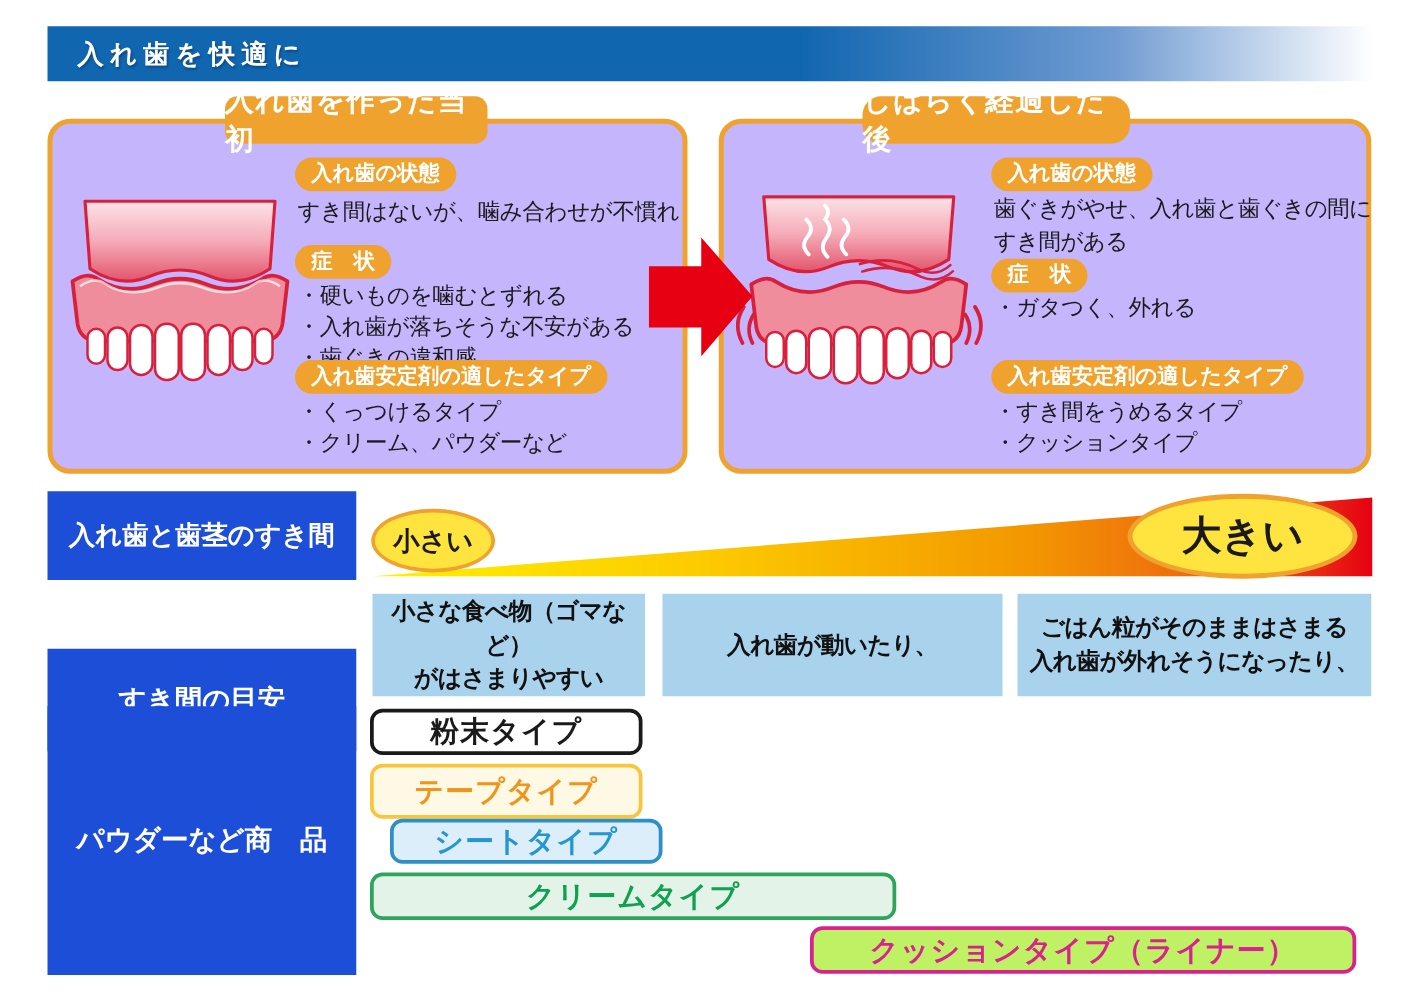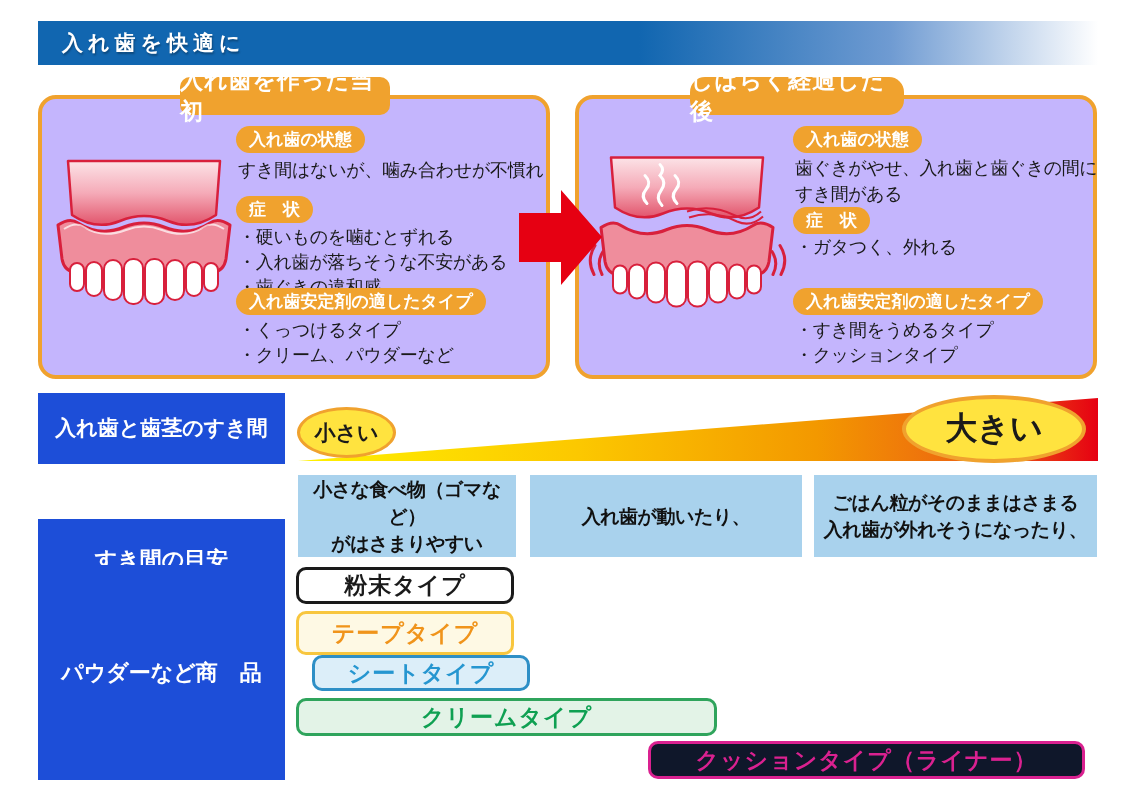--- a/index.html
+++ b/index.html
@@ -87,21 +87,21 @@
   .cell-3 { left:814px; width:283px; }
 
   .product-bar {
     border-radius:10px; display:flex; align-items:center; justify-content:center;
     font-size:23px; font-weight:bold; letter-spacing:1px;
   }
   .bar-1 { left:296px; top:567px; width:218px; height:37px; border:3px solid #1a1a1a; background:#ffffff; color:#1a1a1a; }
   .bar-2 { left:296px; top:611px; width:218px; height:44px; border:3px solid #F8C63E; background:#FEF9E4; color:#F0941B; }
   .bar-3 { left:296px; top:655px; width:218px; height:36px; border:3px solid #2E8FC6; background:#DCEEF9; color:#2696D0;margin-left:16px; }
   .bar-4 { left:296px; top:698px; width:421px; height:38px; border:3px solid #2FA45C; background:#E3F3E7; color:#0FA052; }
-  .bar-5 { left:648px; top:741px; width:437px; height:38px; border:3px solid #DA2190; background:#0f172a; color:#DA2190; }
+  .bar-5 { left:648px; top:741px; width:437px; height:38px; border:3px solid #DA2190; background:#bef264; color:#DA2190; }
 </style>
 </head>
 <body>
 
 <div class="abs title-bar">
   <span>入れ歯を快適に</span>
 </div>
 
 <section class="abs panel panel-left">
   <svg class="abs pl-svg" viewBox="0 0 200 150">

